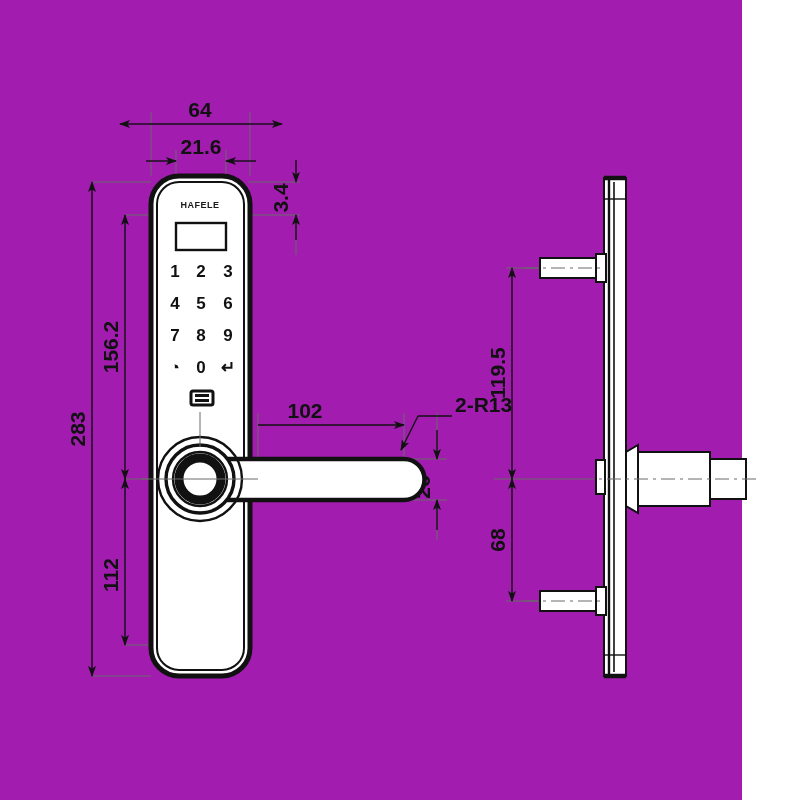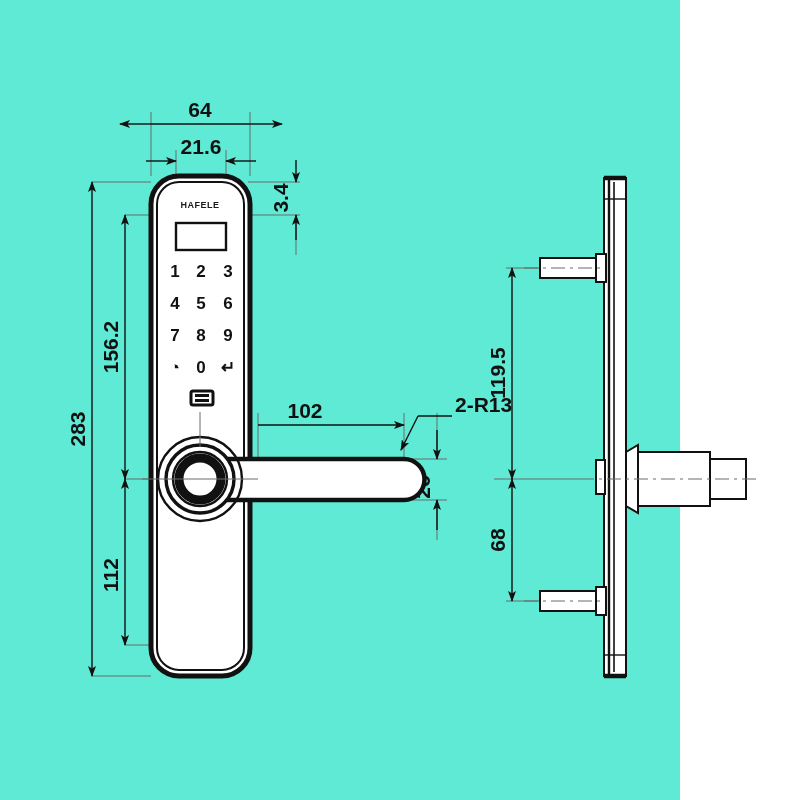--- a/index.html
+++ b/index.html
@@ -1,18 +1,18 @@
 <!DOCTYPE html>
 <html><head>
 <meta charset="utf-8">
 <style>
   html,body{margin:0;padding:0;background:#ffffff;}
   body{width:800px;height:800px;overflow:hidden;
        font-family:"Liberation Sans", sans-serif;}
-  #stage{position:relative;width:680px;height:800px;background:#5eead4;}
+  #stage{position:relative;width:742px;height:800px;background:#a21caf;}
   svg{display:block;}
   .dimtext{font-family:"Liberation Sans", sans-serif;font-weight:bold;
            fill:#111111;font-size:21px;}
   .logotext{font-family:"Liberation Sans", sans-serif;font-weight:bold;
             fill:#1a1a1a;font-size:9px;letter-spacing:0.5px;}
   .keytext{font-family:"Liberation Sans", sans-serif;font-weight:bold;
            fill:#111111;font-size:17px;}
 </style>
 </head>
 <body>

